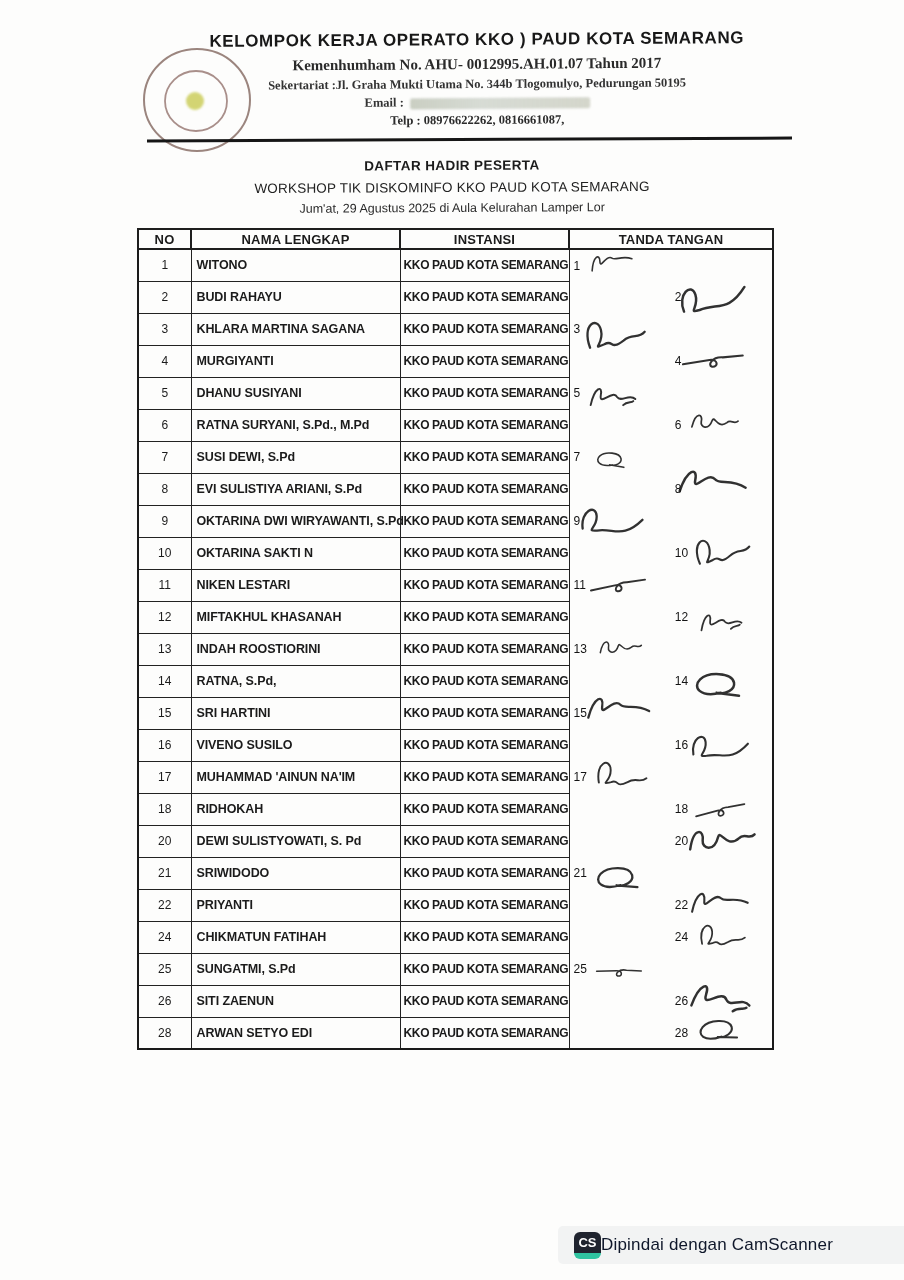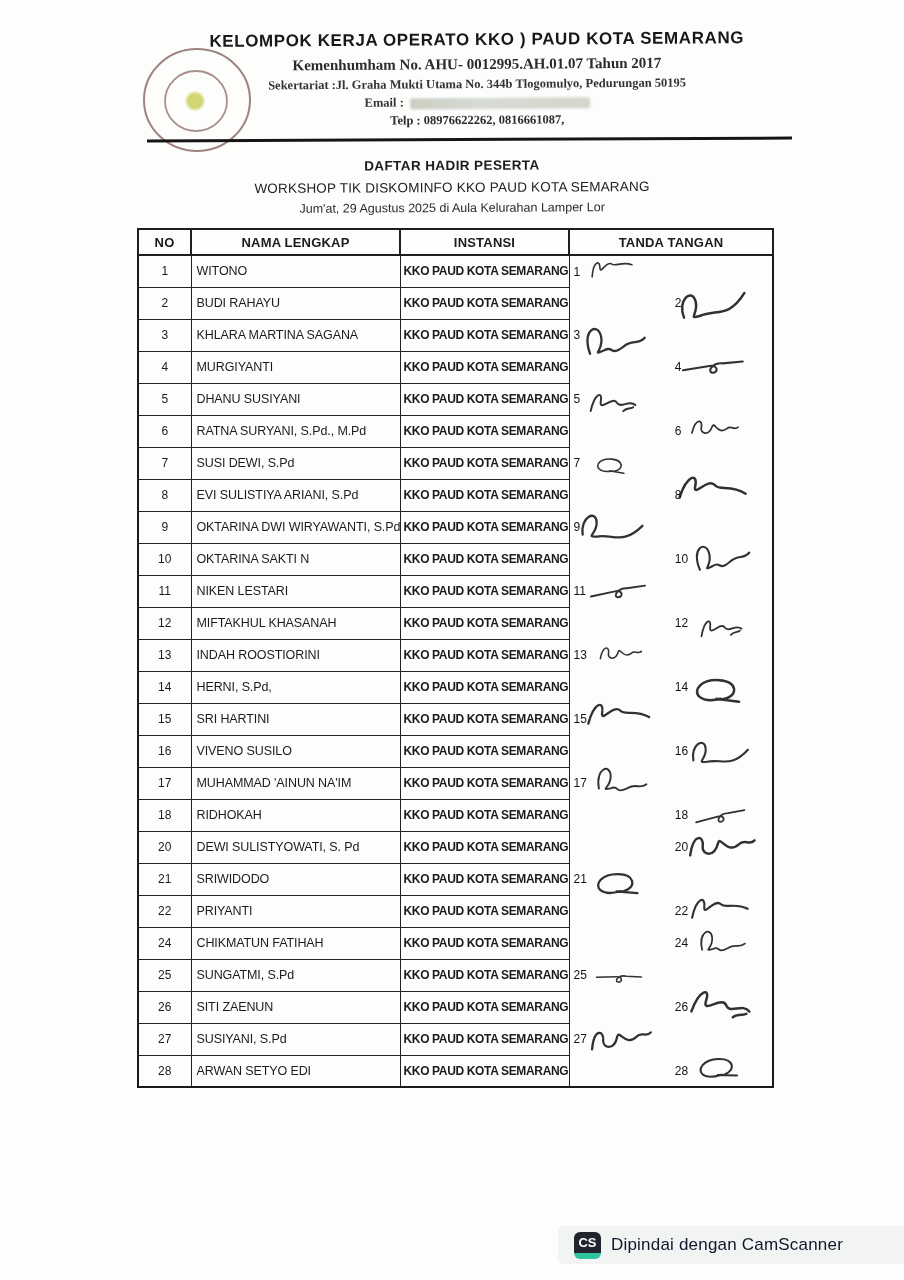--- a/index.html
+++ b/index.html
@@ -24,40 +24,40 @@
 
   
   .title-block { position:absolute; top:158px; left:0; width:100%; text-align:center; transform:rotate(-0.3deg); }
   .title-1 { font-size:13.5px; font-weight:bold; letter-spacing:.4px; }
   .title-2 { font-size:13.5px; margin-top:7px; letter-spacing:.2px; color:#222; }
   .title-3 { font-size:12.5px; margin-top:6px; color:#2a2a2a; }
 
   
   .att-table { position:absolute; top:228px; left:137px; width:635px; border-collapse:collapse;
                table-layout:fixed; }
-  .att-table th { border:2px solid #1e1e1e; height:26px; font-size:13px; font-weight:bold;
+  .att-table th { border:2px solid #1e1e1e; height:20px; font-size:13px; font-weight:bold;
                   text-align:center; background:#fdfdfc; letter-spacing:.2px; }
   .att-table td { border:1.6px solid #222; height:32px; font-size:12.5px; vertical-align:middle;
                   background:transparent; }
   .att-table td.col-no { text-align:center; font-size:12px; }
-  .att-table td.col-name { padding-left:5px; letter-spacing:-.1px; white-space:nowrap; overflow:visible; }
+  .att-table td.col-name { padding-left:5px; letter-spacing:-.1px; white-space:nowrap; overflow:visible;font-weight:bold; }
   .att-table td.col-inst { padding-left:3px; font-weight:bold; font-size:12px; letter-spacing:-.35px; white-space:nowrap; }
   .att-table td.col-sign { border-top:none; border-bottom:none; position:relative; overflow:visible; }
   .att-table { border:2.2px solid #1a1a1a; }
 
   .sig { position:absolute; top:0; height:32px; display:flex; align-items:center; gap:4px; }
   .sig-left  { left:4px; }
   .sig-right { left:52%; }
   .sig-no { font-size:12px; color:#141414; flex:none; }
   .sig svg { overflow:visible; flex:none; }
   .sig svg path { stroke:#151515; stroke-width:1.9; fill:none; stroke-linecap:round; opacity:.88; }
 
   
   .scan-footer { position:absolute; top:1226px; left:558px; right:0; height:38px; background:#f2f3f3;
-                 border-radius:5px 0 0 5px; display:flex; align-items:center; padding-left:16px; gap:10px; }
+                 border-radius:5px 0 0 5px; display:flex; align-items:center; padding-left:16px; }
   .cs-badge { width:27px; height:27px; border-radius:6px; color:#fff; font-size:13px; font-weight:bold;
               display:flex; align-items:center; justify-content:center;
               background:linear-gradient(180deg, #20242f 76%, #2fc3a0 76%); padding-bottom:5px; }
   .scan-text { font-size:17px; color:#0f172a; letter-spacing:.2px; }
 </style>
 </head>
 <body>
 
 <div class="page">
 
@@ -262,21 +262,21 @@
         <span class="sig sig-left">
           <span class="sig-no">13</span>
           <svg width="58" height="32" viewBox="0 0 60 32" style="transform: rotate(-1deg) translateY(0px) scale(0.85);">
                 <path d="M6 20 C10 2 18 6 16 14 C15 20 24 24 28 12 C30 6 34 22 44 14 C48 10 52 16 56 12"></path>
               </svg>
         </span>
       </td>
     </tr>
         <tr>
       <td class="col-no">14</td>
-      <td class="col-name">HERNI, S.Pd,</td>
+      <td class="col-name">RATNA, S.Pd,</td>
       <td class="col-inst">KKO PAUD KOTA SEMARANG</td>
       <td class="col-sign">
         <span class="sig sig-right">
           <span class="sig-no">14</span>
           <svg width="58" height="32" viewBox="0 0 60 32" style="transform: rotate(1deg) translateY(4px) scale(1.35);">
                 <path d="M30 22 C14 26 8 18 14 12 C20 6 38 6 40 14 C41 19 34 24 26 22 L44 24"></path>
               </svg>
         </span>
       </td>
     </tr>
@@ -399,33 +399,20 @@
     </tr>
         <tr>
       <td class="col-no">26</td>
       <td class="col-name">SITI ZAENUN</td>
       <td class="col-inst">KKO PAUD KOTA SEMARANG</td>
       <td class="col-sign">
         <span class="sig sig-right">
           <span class="sig-no">26</span>
           <svg width="58" height="32" viewBox="0 0 60 32" style="transform: rotate(8deg) translateY(-2px) scale(1.35);">
                 <path d="M8 24 C12 6 20 4 18 14 C16 26 30 8 34 16 C38 22 46 12 52 18 M40 24 C44 20 48 22 50 20"></path>
-              </svg>
-        </span>
-      </td>
-    </tr>
-        <tr>
-      <td class="col-no">27</td>
-      <td class="col-name">SUSIYANI, S.Pd</td>
-      <td class="col-inst">KKO PAUD KOTA SEMARANG</td>
-      <td class="col-sign">
-        <span class="sig sig-left">
-          <span class="sig-no">27</span>
-          <svg width="58" height="32" viewBox="0 0 60 32" style="transform: rotate(-7deg) translateY(2px) scale(1.25);">
-                <path d="M6 20 C10 2 18 6 16 14 C15 20 24 24 28 12 C30 6 34 22 44 14 C48 10 52 16 56 12"></path>
               </svg>
         </span>
       </td>
     </tr>
         <tr>
       <td class="col-no">28</td>
       <td class="col-name">ARWAN SETYO EDI</td>
       <td class="col-inst">KKO PAUD KOTA SEMARANG</td>
       <td class="col-sign">
         <span class="sig sig-right">

